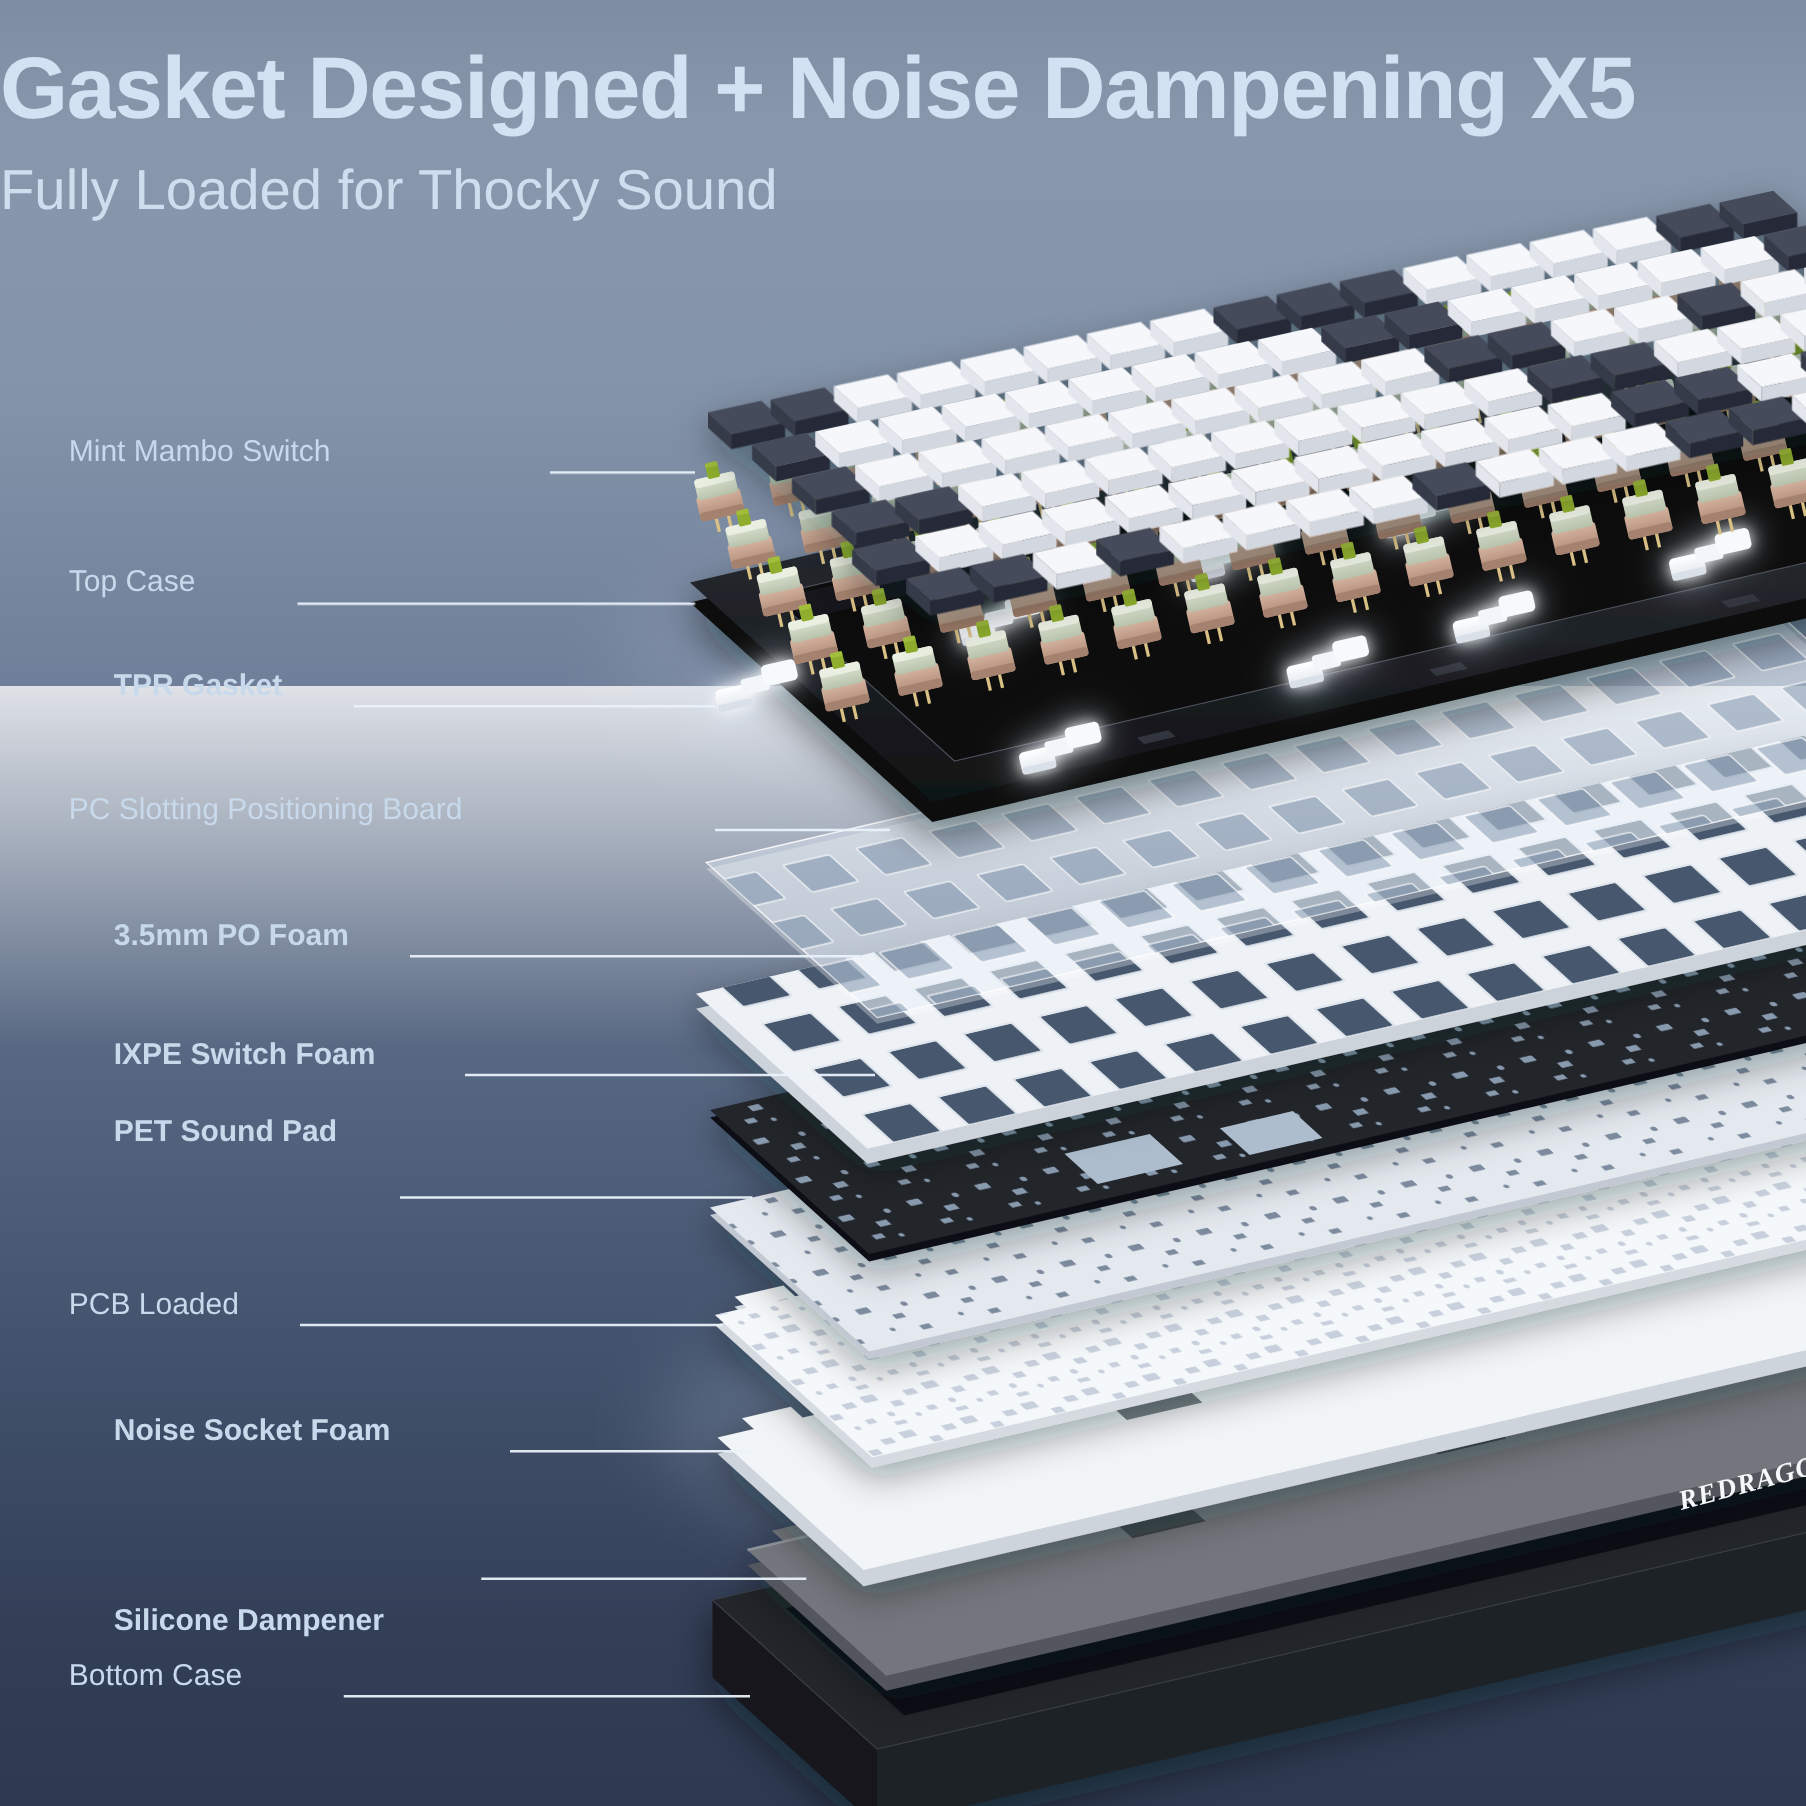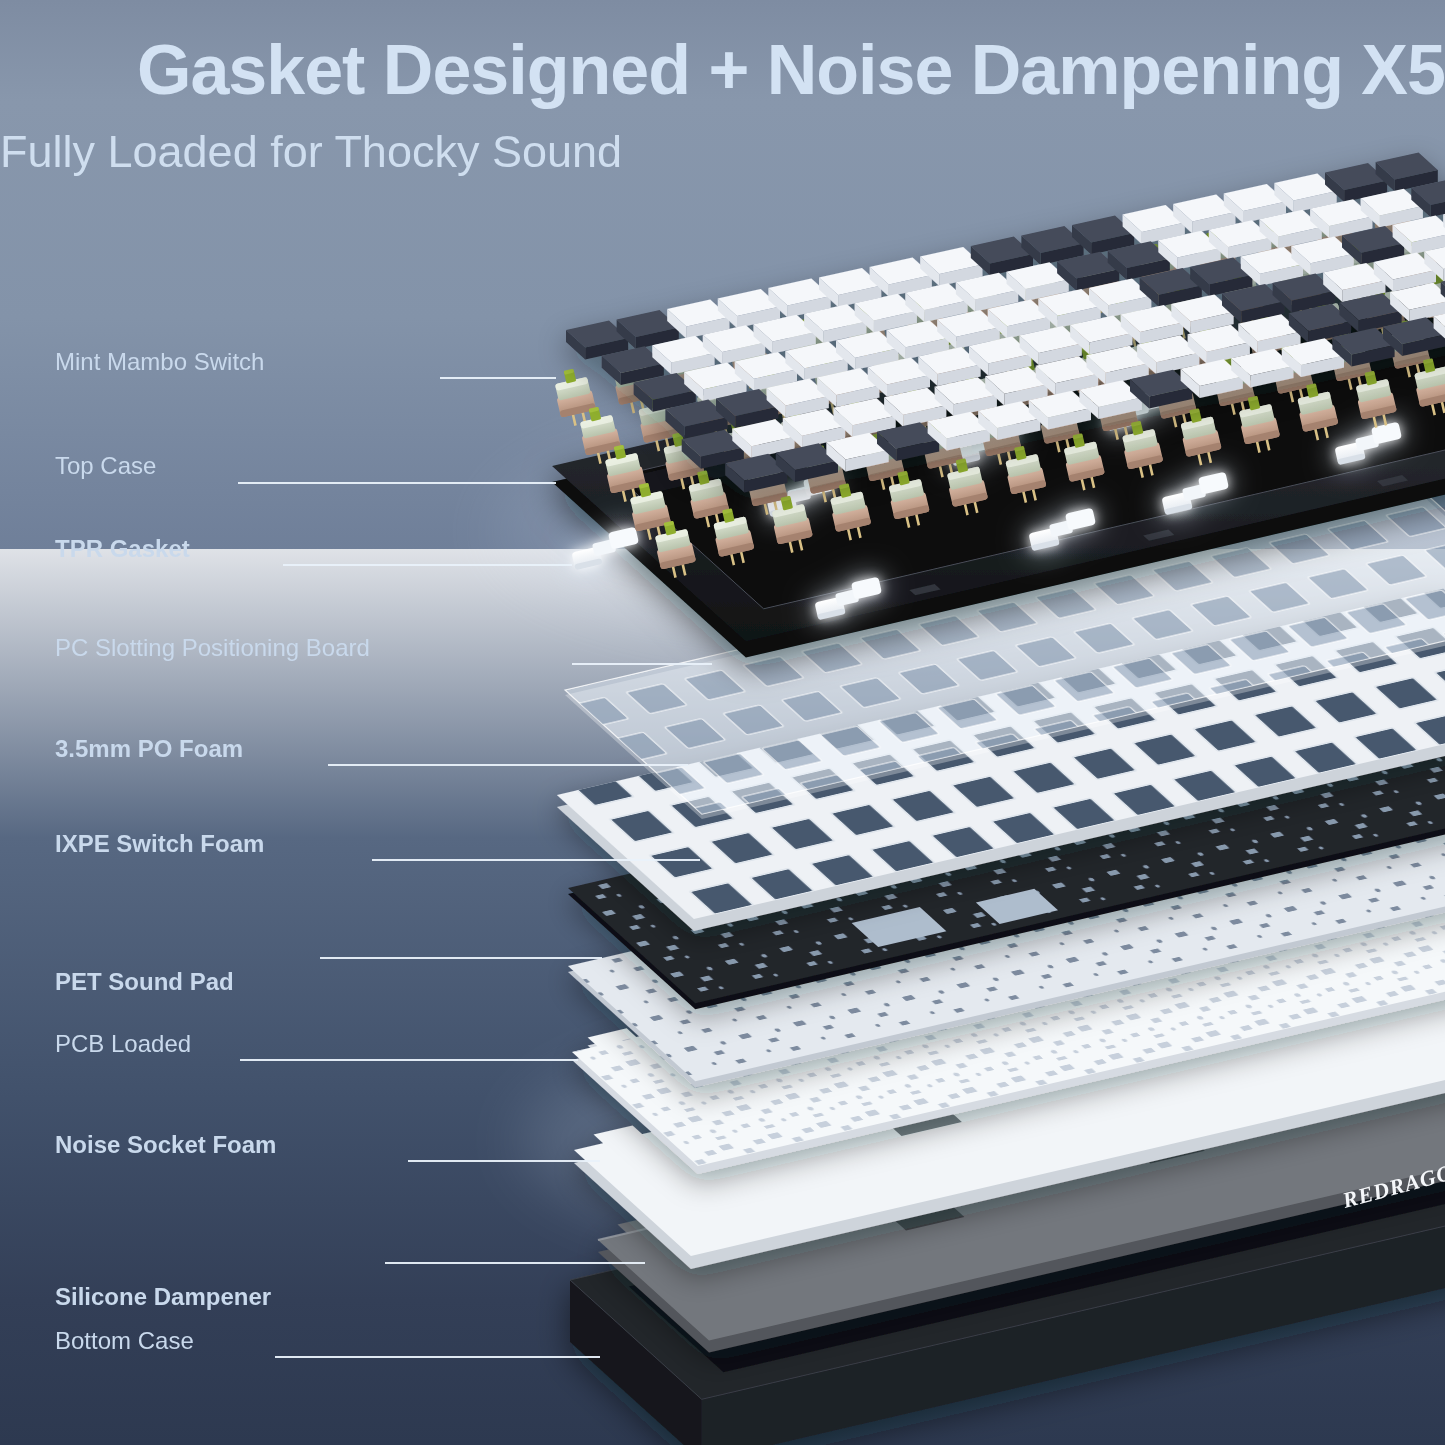--- a/index.html
+++ b/index.html
@@ -3,33 +3,33 @@
 <meta charset="utf-8">
 <style>
   html,body{margin:0;padding:0;}
   body{
     width:1445px;height:1445px;overflow:hidden;position:relative;
     font-family:"Liberation Sans","DejaVu Sans",sans-serif;
     background:linear-gradient(180deg,#7e8ca2 0%,#8897ac 7%,#8393a9 22%,#6f7f99 38%,#57678231 0,#576882 58%,#41516b 76%,#333f57 90%,#2d3950 100%);
   }
   .poster{position:absolute;inset:0;}
   .headline{
-    position:absolute;top:30px;left:0;width:1445px;text-align:right;
+    position:absolute;top:30px;left:0;width:1445px;text-align:left;
     font-size:70px;font-weight:700;letter-spacing:-1px;color:#d3e2f3;margin:0;
   }
   .subhead{
     position:absolute;top:126px;left:0;width:1445px;text-align:left;
     font-size:45px;font-weight:400;letter-spacing:0;color:#cfdeef;margin:0;
   }
   .illustration{position:absolute;left:0;top:0;}
   .layer-label{
     position:absolute;left:55px;line-height:40px;font-size:24px;font-weight:400;
     color:#c9d9ec;white-space:nowrap;
   }
-  .layer-label.bold{font-weight:700;}
+  .layer-label.bold{font-weight:700;margin-left:36px;}
   .label-line{position:absolute;height:2px;background:#e9f1fa;opacity:.95;}
   .brandText{font-family:"Liberation Serif","DejaVu Serif",serif;font-style:italic;font-weight:700;}
 </style>
 </head>
 <body>
 
 <div class="poster">
 
   <h1 class="headline">Gasket Designed + Noise Dampening X5</h1>
   <p class="subhead">Fully Loaded for Thocky Sound</p>
@@ -397,21 +397,21 @@
 
     <div class="layer-label" style="top:628px">PC Slotting Positioning Board</div>
     <div class="label-line" style="top:663px;left:572px;width:140px"></div>
 
     <div class="layer-label bold" style="top:729px">3.5mm PO Foam</div>
     <div class="label-line" style="top:764px;left:328px;width:360px"></div>
 
     <div class="layer-label bold" style="top:824px">IXPE Switch Foam</div>
     <div class="label-line" style="top:859px;left:372px;width:328px"></div>
 
-    <div class="layer-label bold" style="top:962px">PET Sound Pad</div>
+    <div class="layer-label bold" style="top:886px">PET Sound Pad</div>
     <div class="label-line" style="top:957px;left:320px;width:282px"></div>
 
     <div class="layer-label" style="top:1024px">PCB Loaded</div>
     <div class="label-line" style="top:1059px;left:240px;width:338px"></div>
 
     <div class="layer-label bold" style="top:1125px">Noise Socket Foam</div>
     <div class="label-line" style="top:1160px;left:408px;width:192px"></div>
 
     <div class="layer-label bold" style="top:1277px">Silicone Dampener</div>
     <div class="label-line" style="top:1262px;left:385px;width:260px"></div>

